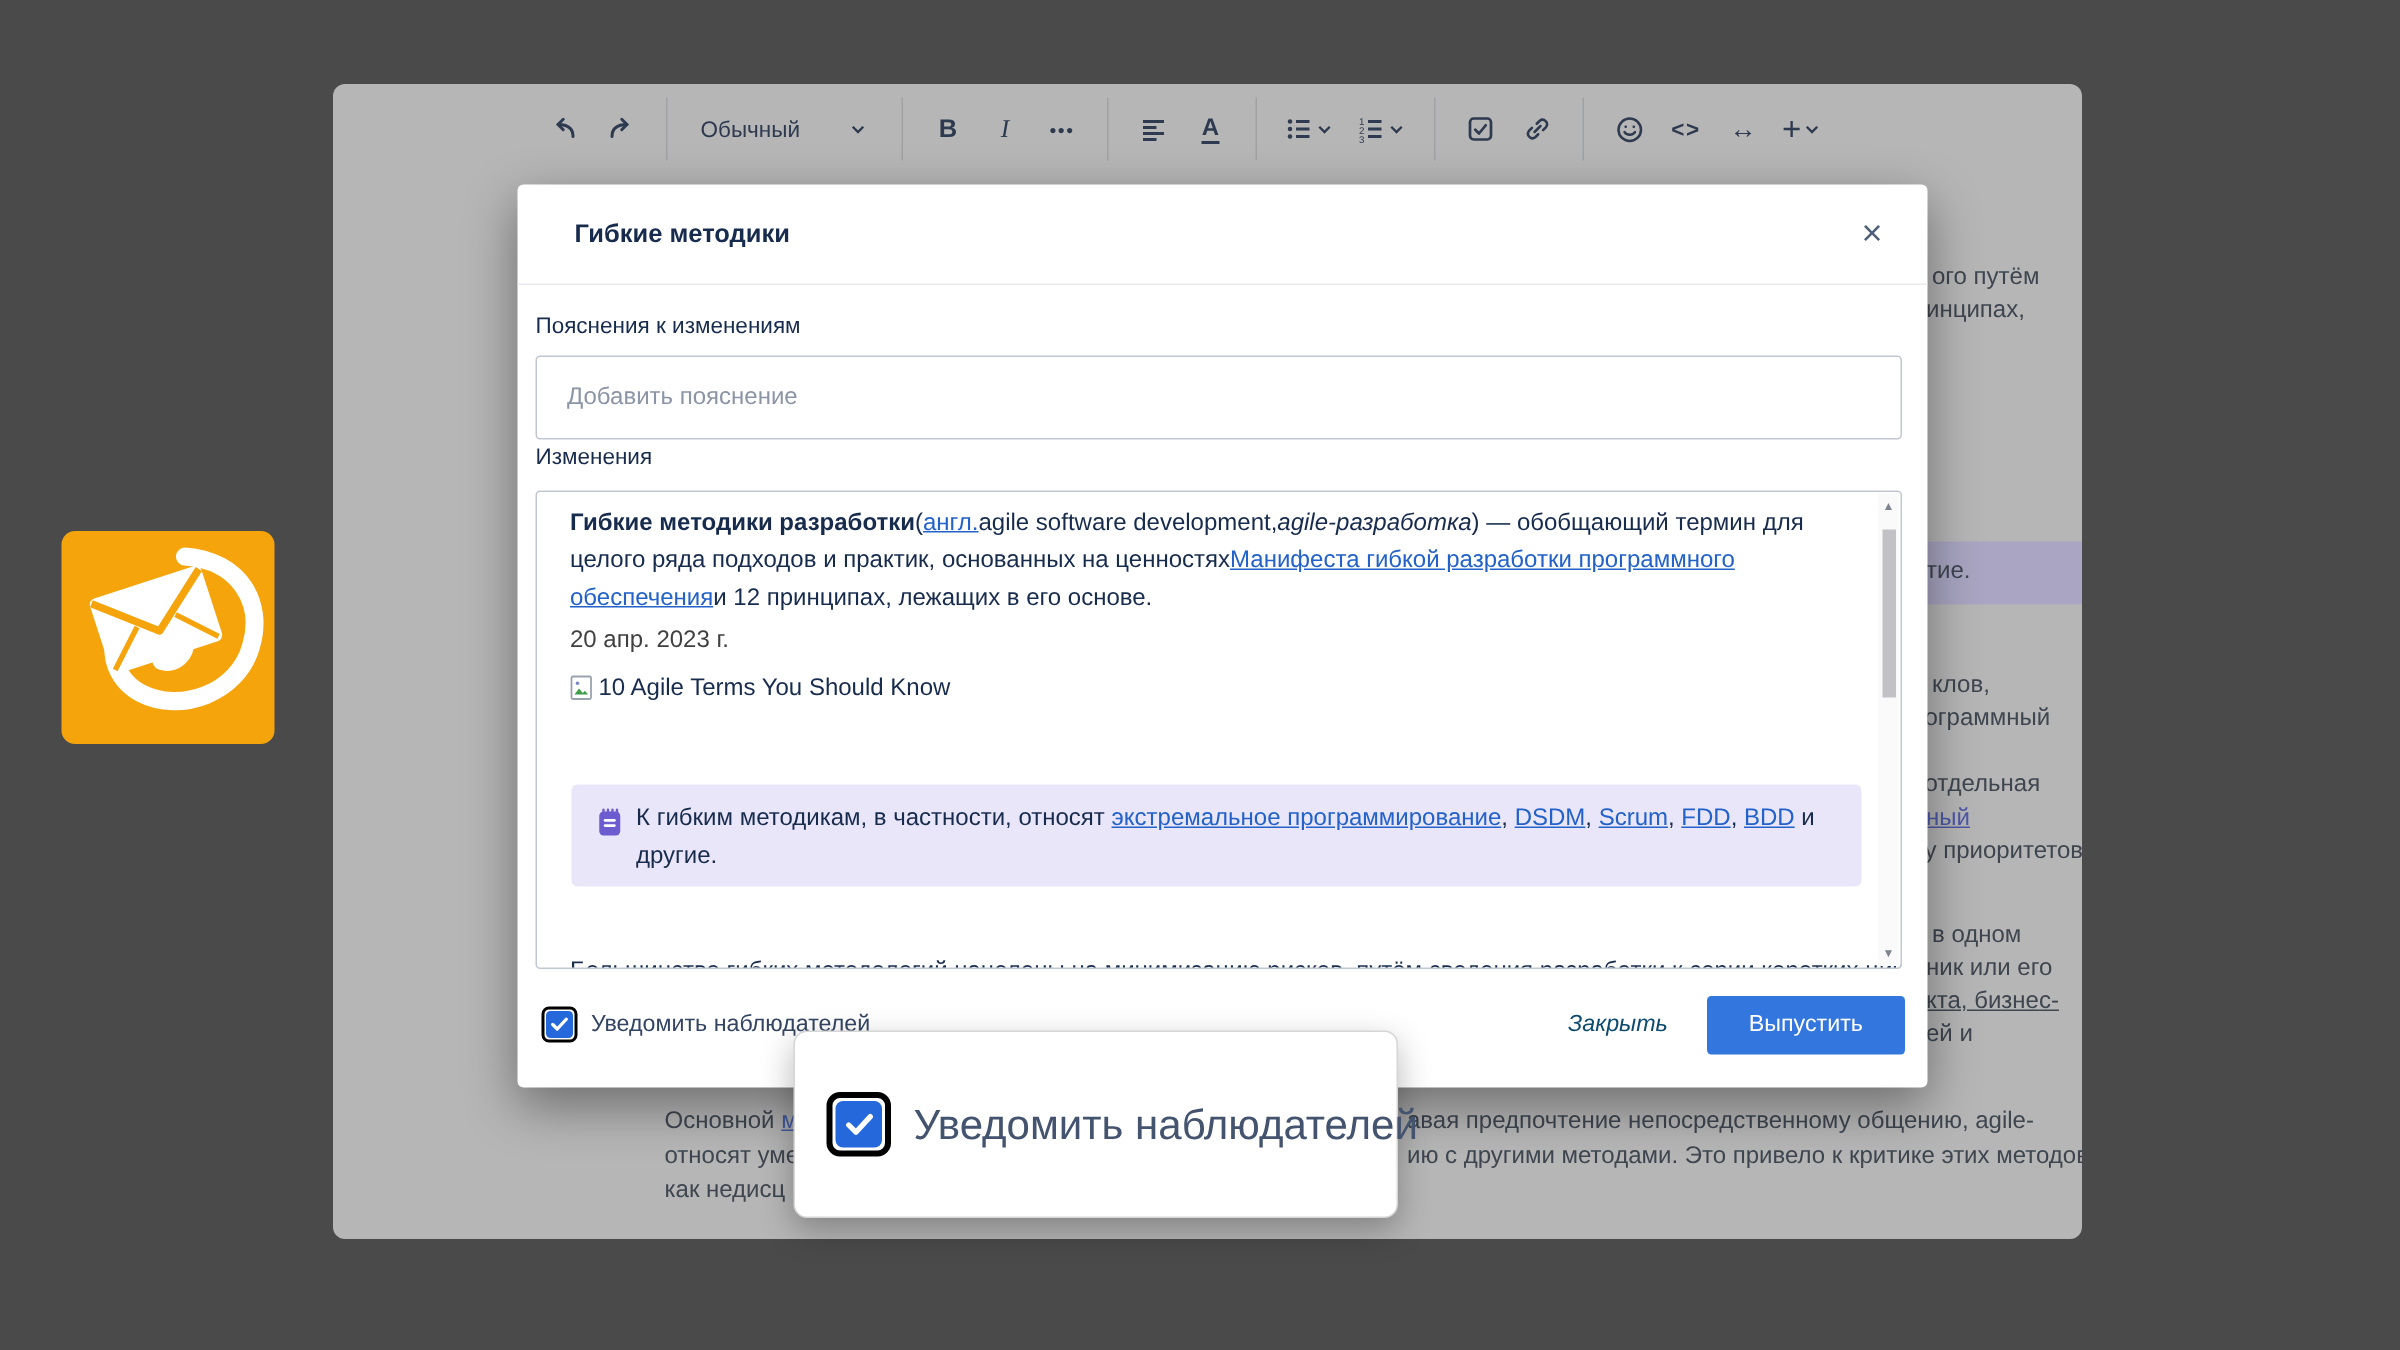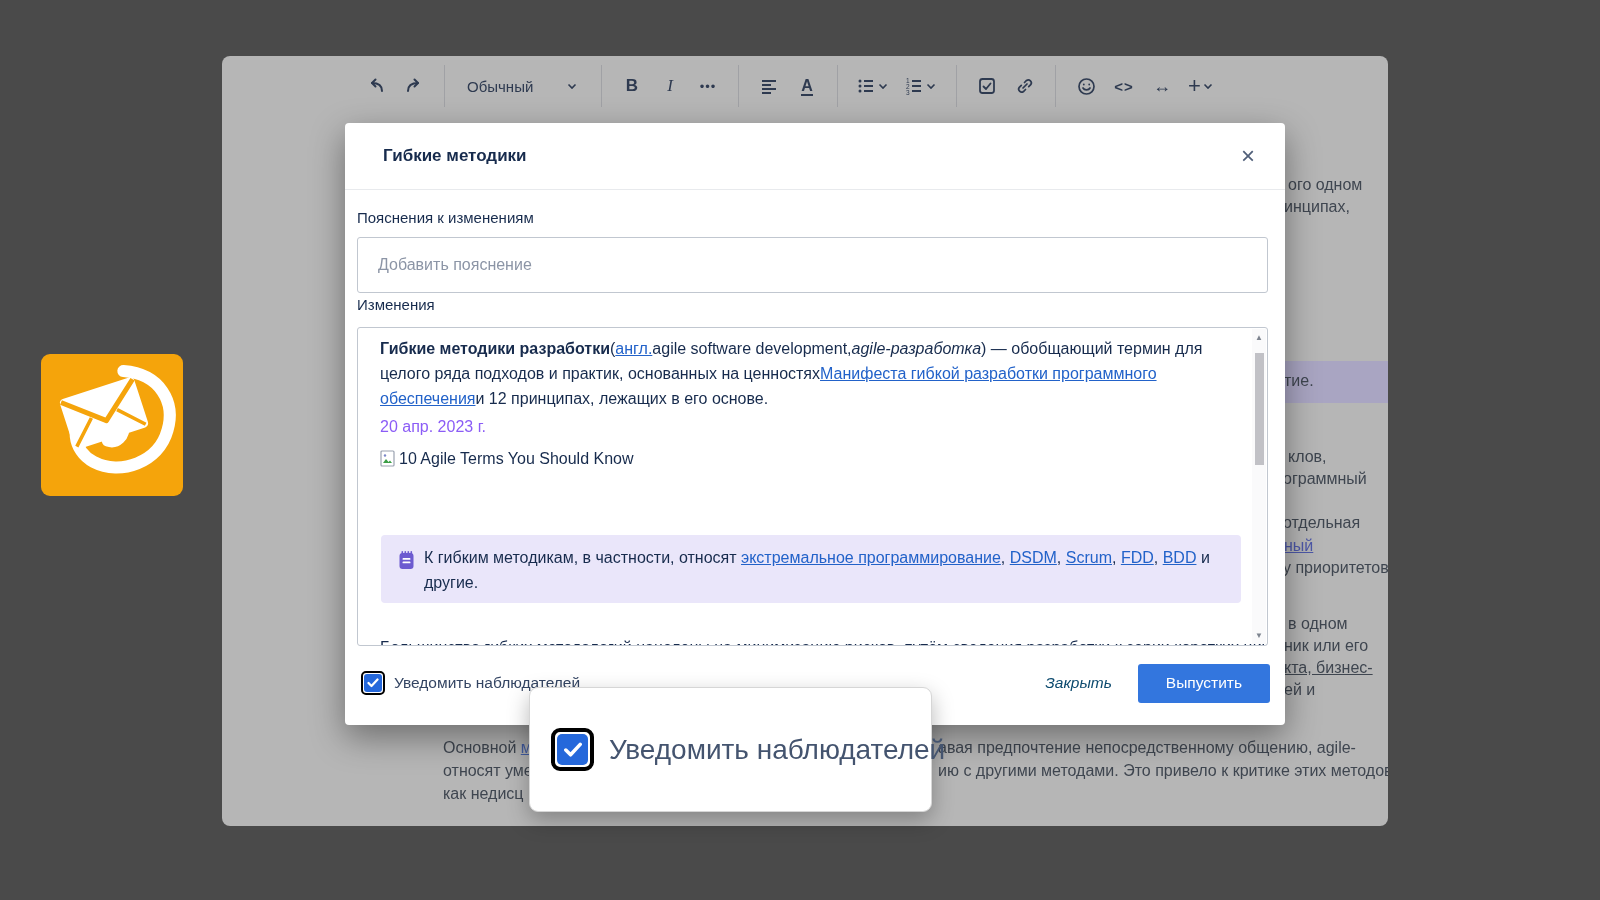--- a/index.html
+++ b/index.html
@@ -52,23 +52,23 @@
   .m-input { position:absolute; top:47px; left:0; right:0; height:56px; border:1px solid #C1C7D0; border-radius:3px;
              padding:0 20px; font-size:16px; color:#172B4D; background:#fff; font-family:"Liberation Sans",sans-serif; }
   .m-input::placeholder { color:#8C95A6; }
   .lbl-changes { position:absolute; top:106px; left:0; }
   .changes { position:absolute; top:137px; left:0; right:0; height:319px; border:1px solid #C1C7D0;
              border-radius:3px; overflow:hidden; background:#fff; }
   .doc { position:absolute; left:22px; right:44px; top:8px; font-size:16px; line-height:25px; color:#172B4D; }
   .doc a { color:#2262C9; text-decoration:underline; }
   .doc .b { font-weight:bold; }
   .doc .i { font-style:italic; }
-  .doc-date { position:absolute; left:22px; top:90px; font-size:16px; color:#8b5cf6; }
+  .doc-date { position:absolute; left:22px; top:90px; font-size:16px; color:#404040; }
   .doc-img { position:absolute; left:22px; top:122px; font-size:16px; color:#172B4D; display:flex; align-items:flex-start; gap:2px; }
-  .panel { position:absolute; left:23px; top:207px; width:860px; height:68px; background:#EAE6FA; border-radius:4px; }
+  .panel { position:absolute; left:23px; top:195px; width:860px; height:68px; background:#EAE6FA; border-radius:4px; }
   .panel-icon { position:absolute; left:16px; top:15px; }
   .panel-text { position:absolute; left:43px; right:24px; top:10px; font-size:16px; line-height:25px; color:#172B4D; }
   .panel-text a { color:#2262C9; text-decoration:underline; }
   .clipped { position:absolute; left:22px; top:311px; font-size:16px; color:#172B4D; white-space:nowrap; }
 
   
   .sb { position:absolute; top:1px; bottom:1px; right:1px; width:14px; background:#FAFAFB; }
   .sb-thumb { position:absolute; top:24px; right:2px; width:9px; height:112px; background:#C1C1C6; }
   .sb-arr { position:absolute; right:2px; width:10px; text-align:center; font-size:8px; color:#7E8590; cursor:pointer; }
   .sb-up { top:4px; } .sb-down { bottom:4px; }
@@ -199,21 +199,21 @@
         <span class="tplus">+</span>
         <svg width="14" height="14" viewBox="0 0 14 14" fill="none" stroke="#2E3A50" stroke-width="1.6">
             <path d="M3.5 5.5 L7 9 L10.5 5.5"></path>
           </svg>
       </button>
     </div>
 
     <div class="bg-title">Гибкие методики</div>
     <div class="hl-band"></div>
 
-    <span class="bgfrag f0">ого одном</span>
+    <span class="bgfrag f0">ого путём</span>
     <span class="bgfrag f1">инципах,</span>
     <span class="bgfrag f2">тие.</span>
     <span class="bgfrag f3">клов,</span>
     <span class="bgfrag f4">ограммный</span>
     <span class="bgfrag f5">отдельная</span>
     <span class="bgfrag f6">ный</span>
     <span class="bgfrag f7">у приоритетов</span>
     <span class="bgfrag f8">в одном</span>
     <span class="bgfrag f9">ник или его</span>
     <span class="bgfrag f10">кта, бизнес-</span>

